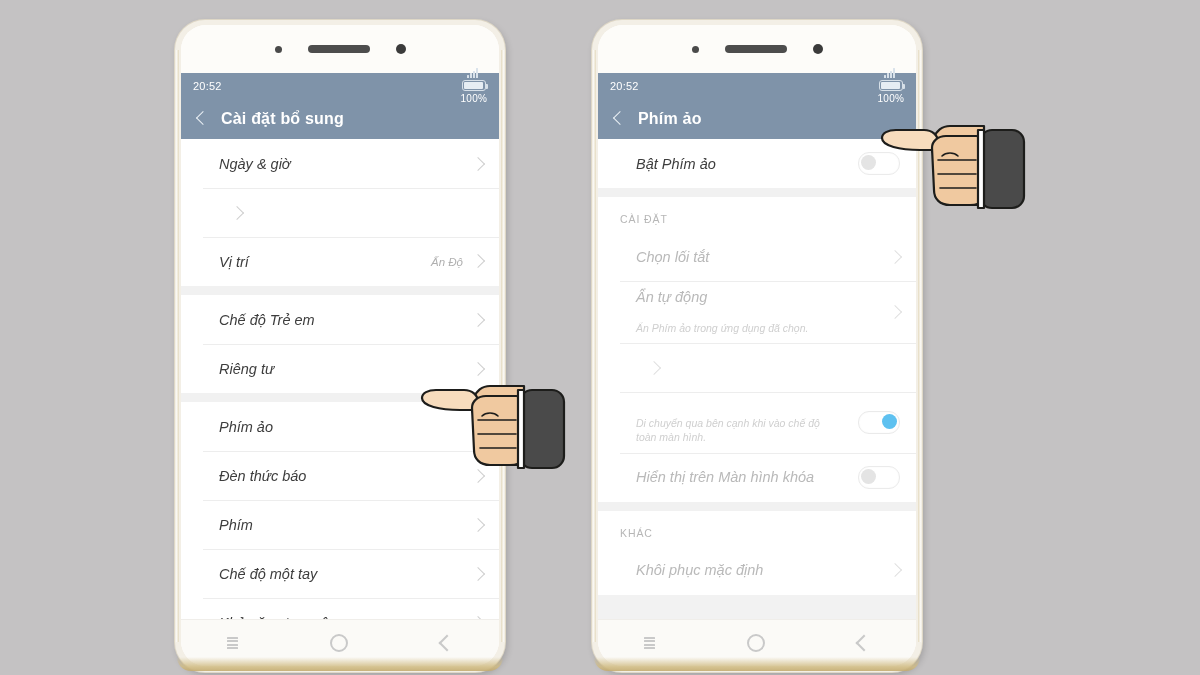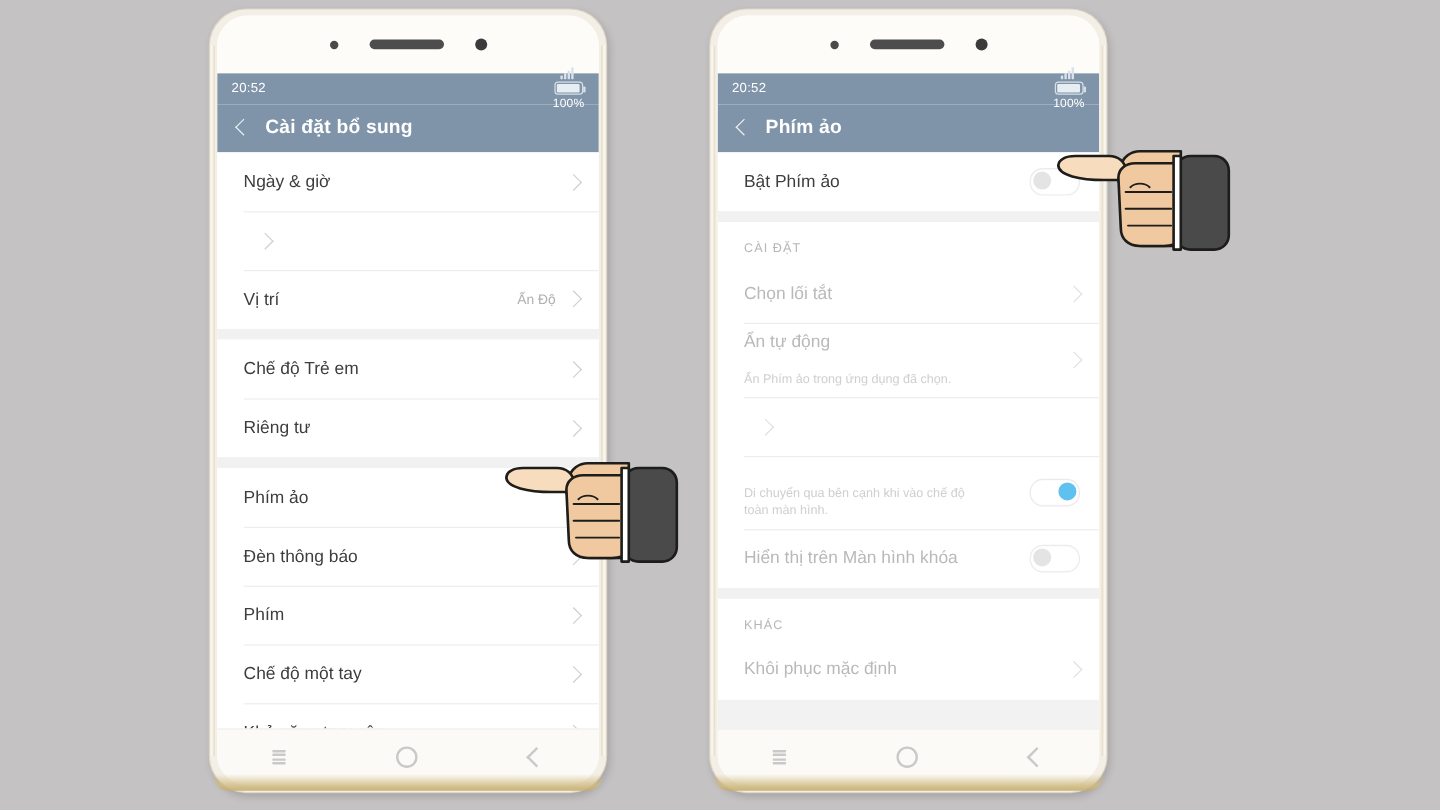--- a/index.html
+++ b/index.html
@@ -11,21 +11,21 @@
     height: 675px;
     background: #c4c2c3;
     font-family: "Liberation Sans", sans-serif;
     overflow: hidden;
     position: relative;
   }
 
   
   .phone {
     position: absolute;
-    top: 8px;
+    top: 20px;
     width: 330px;
     height: 652px;
     background: #f3efe6;
     border-radius: 30px;
     box-shadow: 0 0 0 1px #ded7c6, 2px 3px 7px rgba(0,0,0,0.18);
     padding: 0;
     box-sizing: border-box;
   }
   .phone.left  { left: 175px; }
   .phone.right { left: 592px; }
@@ -184,24 +184,25 @@
   }
   .gap {
     height: 9px;
     background: #f1f1f1;
   }
   .row {
     position: relative;
     display: flex;
     align-items: center;
     justify-content: space-between;
-    padding: 0 16px 0 22px;
+    padding: 0 16px 0 38px;
     min-height: 49px;
     box-sizing: border-box;
     background: #fff;
+    font-style: italic;
   }
   .row + .row::before {
     content: "";
     position: absolute;
     left: 22px; right: 0; top: 0;
     height: 1px;
     background: #ededed;
   }
   .row-texts { display: flex; flex-direction: column; justify-content: center; padding: 8px 0; }
   .row-label {
@@ -393,21 +394,21 @@
         <div class="row">
           <div class="row-texts">
               <span class="row-label">Phím ảo</span>
             </div>
           <div class="row-right">
               <span class="chev"></span>
             </div>
         </div>
         <div class="row">
           <div class="row-texts">
-              <span class="row-label">Đèn thông báo</span>
+              <span class="row-label">Đèn thức báo</span>
             </div>
           <div class="row-right">
               <span class="chev"></span>
             </div>
         </div>
         <div class="row">
           <div class="row-texts">
               <span class="row-label">Phím</span>
             </div>
           <div class="row-right">

